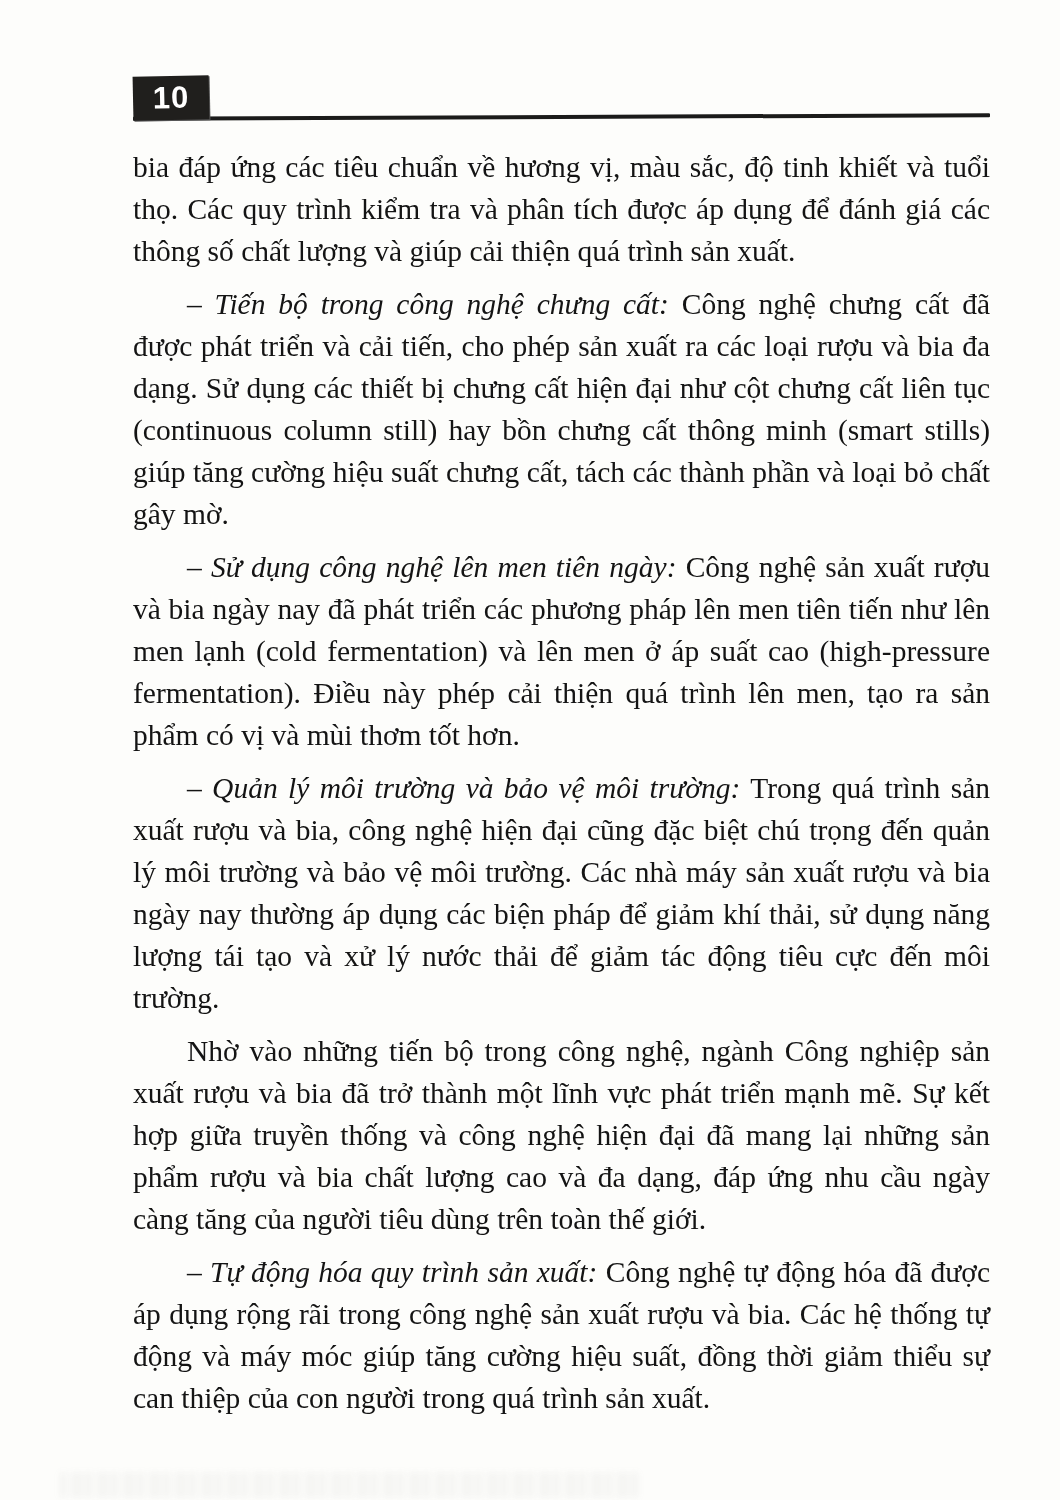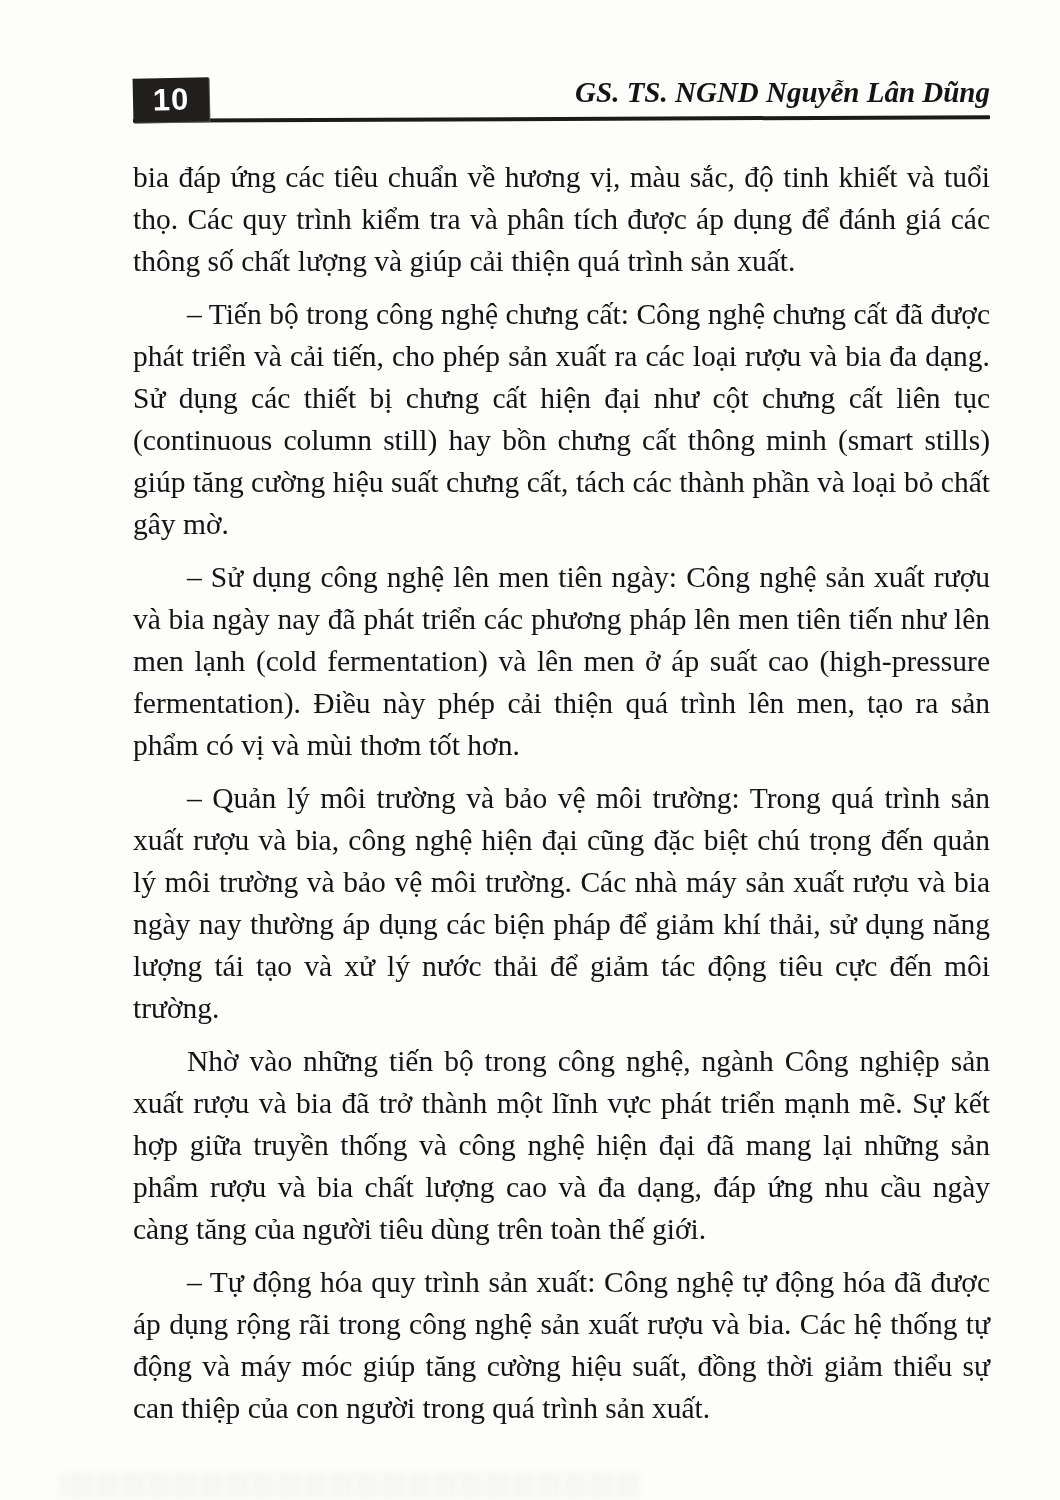--- a/index.html
+++ b/index.html
@@ -57,27 +57,28 @@
     transform: rotate(-0.25deg);
     border-radius: 1px;
   }
   .body-text {
     padding-top: 27px;
     font-size: 29.5px;
     line-height: 42px;
     text-align: justify;
   }
   .para {
-    margin: 8px 0 11px 0;
+    margin: 0 0 11px 0;
     text-indent: 54px;
   }
   .para.no-indent {
     text-indent: 0;
   }
   .lead {
+    font-style: italic;
   }
   .bleed-smudge {
     position: absolute;
     left: 60px;
     bottom: 2px;
     width: 580px;
     height: 26px;
     background:
       repeating-linear-gradient(90deg,
         rgba(140,140,138,0.18) 0px, rgba(140,140,138,0.02) 9px,
@@ -89,21 +90,20 @@
 </style>
 </head>
 <body>
 
 <div class="page">
 
   <header class="running-header">
     <div class="page-number-badge">
       <span>10</span>
     </div>
-    <div class="running-head">GS. TS. NGND Nguyễn Lân Dũng</div>
   </header>
 
   <div class="header-rule"></div>
 
   <main class="body-text">
 
     <p class="para no-indent"><span class="lead"></span><span>bia đáp ứng các tiêu chuẩn về hương vị, màu sắc, độ tinh khiết và tuổi thọ. Các quy trình kiểm tra và phân tích được áp dụng để đánh giá các thông số chất lượng và giúp cải thiện quá trình sản xuất.</span></p>
 
     <p class="para"><span class="lead">– Tiến bộ trong công nghệ chưng cất:</span><span> Công nghệ chưng cất đã được phát triển và cải tiến, cho phép sản xuất ra các loại rượu và bia đa dạng. Sử dụng các thiết bị chưng cất hiện đại như cột chưng cất liên tục (continuous column still) hay bồn chưng cất thông minh (smart stills) giúp tăng cường hiệu suất chưng cất, tách các thành phần và loại bỏ chất gây mờ.</span></p>
 

